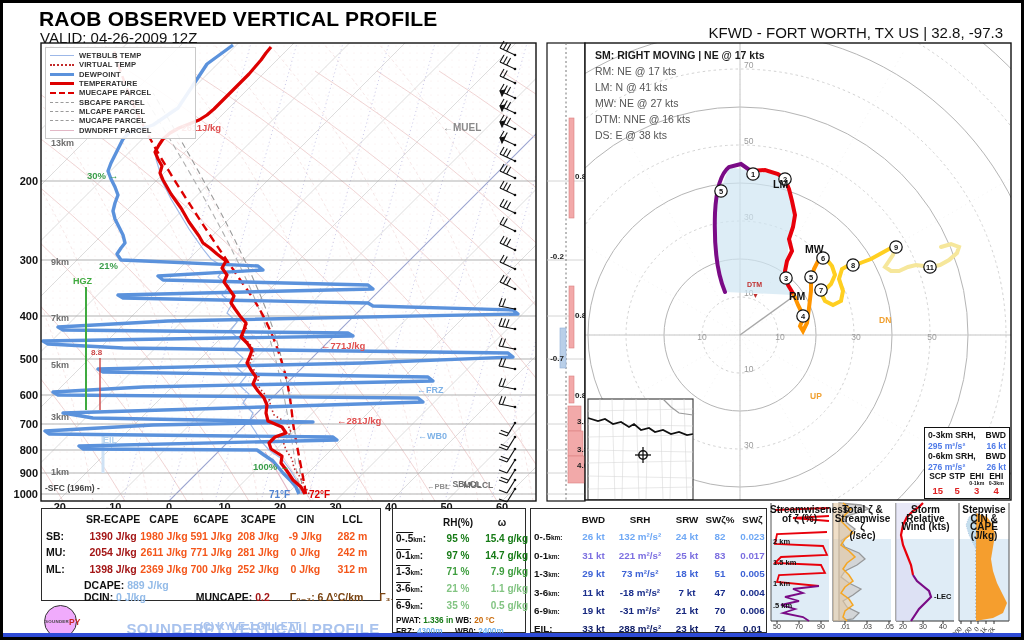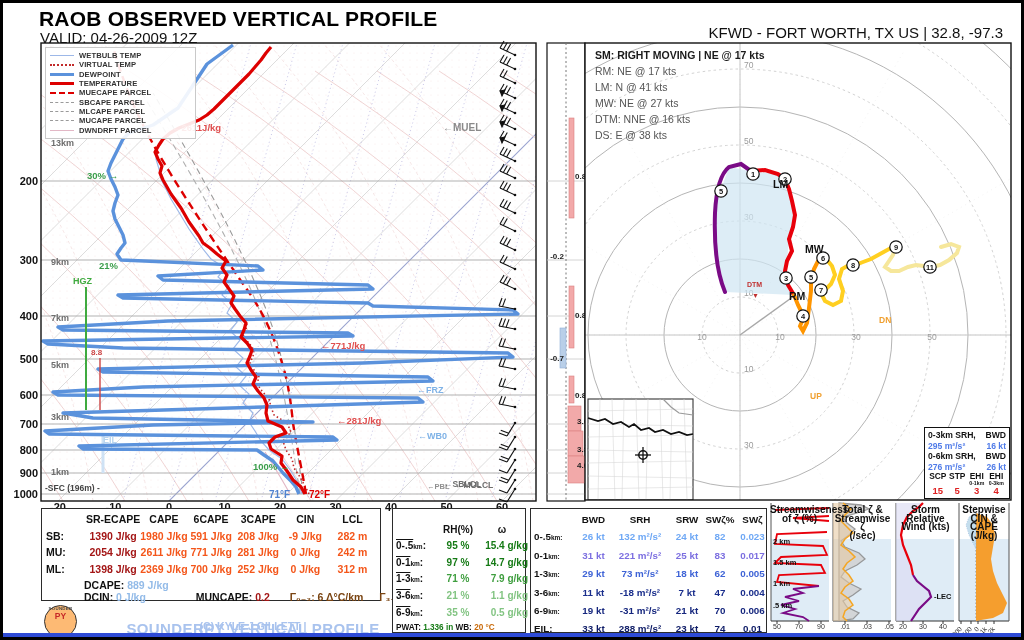--- a/index.html
+++ b/index.html
@@ -37,21 +37,21 @@
   .tgrid div{font-size:10.5px;line-height:16.5px;text-align:center;white-space:nowrap;}
   .tgrid .hd{font-weight:800;color:#111;}
   .tgrid .rl{font-weight:800;color:#111;text-align:left;}
   .tgrid .sr{color:#a31515;font-weight:800;}
   .tgrid .or{color:#f4561a;font-weight:800;}
   .tfoot{position:absolute;left:42px;font-size:10.5px;white-space:nowrap;}
   .lblb{font-weight:800;color:#111;}
   .vblue{color:#93bbe8;font-weight:800;}
   .vdr{color:#a31515;font-weight:800;}
   .vbrown{color:#7a4412;font-weight:800;}
-  .rh{left:389px;top:505px;width:134px;height:125px;padding:13px 3px;}
+  .rh{left:389px;top:505px;width:134px;height:125px;padding:6px 3px;}
   .rgrid{display:grid;grid-template-columns:44px 36px 52px;}
   .rgrid div{font-size:10px;line-height:15.8px;white-space:nowrap;}
   .rgrid .hd{font-weight:800;color:#111;text-align:center;}
   .rgrid .rl{font-weight:800;color:#111;}
   .rgrid .rl .ov{text-decoration:overline;}
   .rgrid .rl .sb{font-size:6.5px;}
   .g1{color:#157a15;font-weight:800;}
   .g2{color:#3f9e3f;font-weight:800;}
   .g3{color:#82c482;font-weight:800;}
   .rfoot{font-size:8.2px;white-space:nowrap;line-height:11px;}
@@ -67,22 +67,22 @@
   .k2{color:#7c6fe0;font-weight:700;}
   .k3{color:#3e63d6;font-weight:700;}
   .k4{color:#1a2e8c;font-weight:800;}
   .k5{color:#16277e;font-weight:700;}
   .k6{color:#0d1b66;font-weight:800;}
   
   .ptitle{z-index:7;font-size:10px;font-weight:800;color:#111;text-align:center;white-space:pre-line;line-height:8.6px;}
   
   .brand1{left:120px;top:601px;width:260px;text-align:center;font-size:15px;font-weight:800;color:#a9c3ee;letter-spacing:.4px;margin-top:16px;}
   .brand2{left:120px;top:617px;width:260px;text-align:center;font-size:10.5px;font-weight:700;color:#a9c3ee;}
-  .logo{left:41px;top:602px;width:31px;height:31px;border-radius:50%;border:1.6px solid #333;background:#fdba74;
-        display:flex;flex-direction:column;align-items:center;justify-content:flex-start;z-index:7;}
+  .logo{left:41px;top:602px;width:31px;height:31px;border-radius:50%;border:1.6px solid #333;background:#f0abfc;
+        display:flex;flex-direction:row;align-items:center;justify-content:flex-start;z-index:7;}
   .logo .t1{font-size:4.4px;font-weight:700;color:#444;letter-spacing:.3px;}
   .logo .t2{font-size:8.5px;font-weight:800;color:#2e7d32;}
   .logo .t2 b{color:#c62828;}
   .blueline{left:0px;top:630px;width:1018px;height:3.5px;background:#2e4bd6;z-index:8;}
 </style>
 </head>
 <body>
 
 <div id="app">
   <svg id="gfx" width="1024" height="640">
@@ -726,21 +726,21 @@
         <div class="rl"><span>0-1</span><span class="sb">km:</span></div>
         <div class="k2">31 kt</div>
         <div class="k2">221 m²/s²</div>
         <div class="k2">25 kt</div>
         <div class="k2">83</div>
         <div class="k2">0.017</div>
         <div class="rl"><span>1-3</span><span class="sb">km:</span></div>
         <div class="k3">29 kt</div>
         <div class="k3">73 m²/s²</div>
         <div class="k3">18 kt</div>
-        <div class="k3">62</div>
+        <div class="k3">51</div>
         <div class="k3">0.005</div>
         <div class="rl"><span>3-6</span><span class="sb">km:</span></div>
         <div class="k4">11 kt</div>
         <div class="k4">-18 m²/s²</div>
         <div class="k4">7 kt</div>
         <div class="k4">47</div>
         <div class="k4">0.004</div>
         <div class="rl"><span>6-9</span><span class="sb">km:</span></div>
         <div class="k5">19 kt</div>
         <div class="k5">-31 m²/s²</div>

